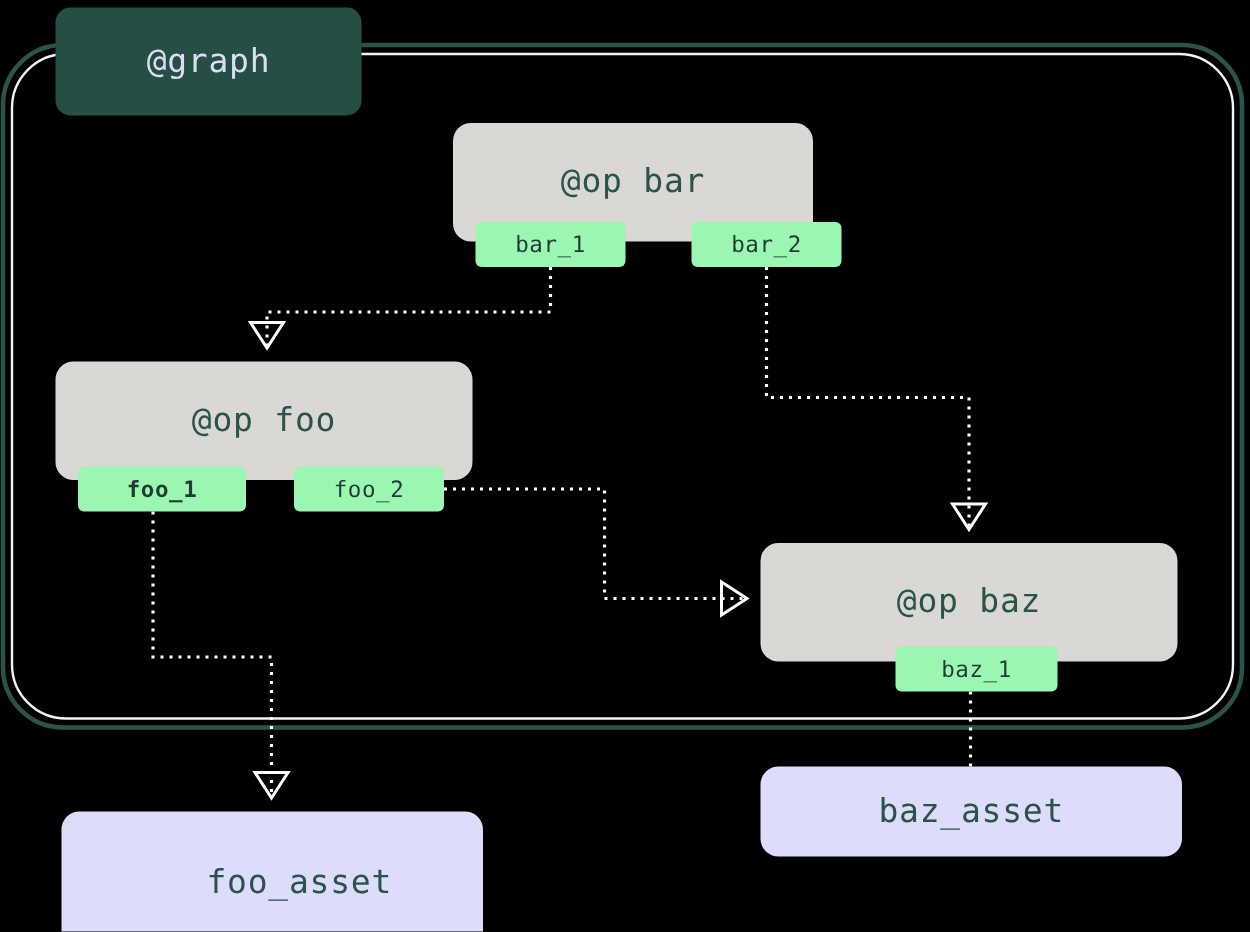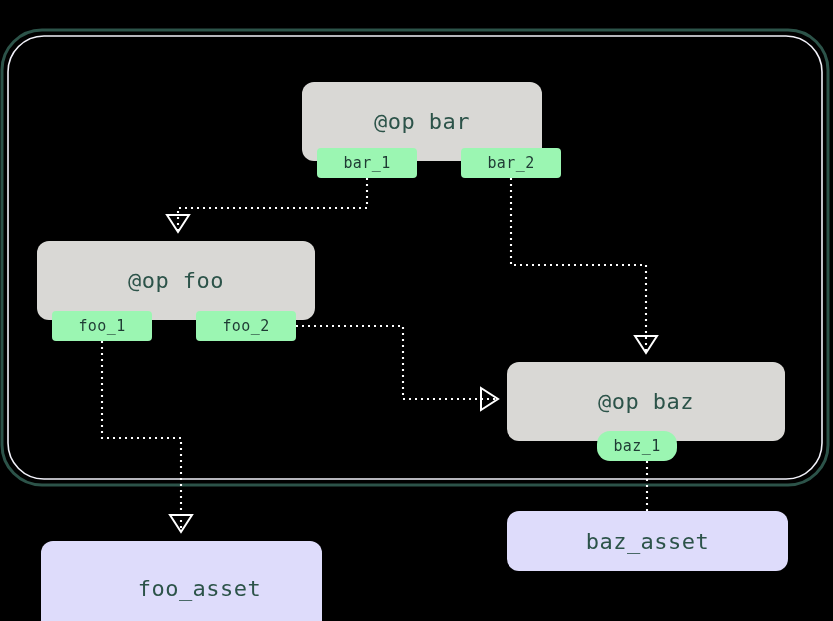--- a/index.html
+++ b/index.html
@@ -41,26 +41,27 @@
       </g>
     <g id="edge-arrows" fill="none" stroke="#FFFFFF" stroke-width="2">
         <path d="M167,215 L178,232 L189,215 Z"></path>
         <path d="M635,336 L646,353 L657,336 Z"></path>
         <path d="M481,388 L498,399 L481,410 Z"></path>
         <path d="M170,515 L181,532 L192,515 Z"></path>
         <path d="M636,515 L647,532 L658,515 Z"></path>
       </g>
   </svg>
 
+  <div class="graph-label" id="graph-label" style="left: 37px; top: 5px; width: 204px; height: 72px;">@graph</div>
 
   <div id="nodes">
       <div class="node op-node" style="left: 302px; top: 82px; width: 240px; height: 79px;">@op bar</div>
       <div class="port" style="left: 317px; top: 148px; width: 100px; height: 30px;">bar_1</div>
       <div class="port" style="left: 461px; top: 148px; width: 100px; height: 30px;">bar_2</div>
       <div class="node op-node" style="left: 37px; top: 241px; width: 278px; height: 79px;">@op foo</div>
-      <div class="port" style="left: 52px; top: 311px; width: 100px; height: 30px;">foo_1</div>
+      <div class="port" style="left: 52px; top: 311px; width: 112px; height: 30px; font-weight: bold;">foo_1</div>
       <div class="port" style="left: 196px; top: 311px; width: 100px; height: 30px; text-align: center;">foo_2</div>
       <div class="node op-node" style="left: 507px; top: 362px; width: 278px; height: 79px;">@op baz</div>
-      <div class="port" style="left: 597px; top: 431px; width: 80px; height: 30px; border-radius: 13px;">baz_1</div>
+      <div class="port" style="left: 597px; top: 431px; width: 108px; height: 30px;">baz_1</div>
       <div class="node asset-node" style="left: 41px; top: 541px; width: 281px; height: 94px; padding-left: 36px;">foo_asset</div>
       <div class="node asset-node" style="left: 507px; top: 511px; width: 281px; height: 60px;">baz_asset</div>
     </div>
 </div>
 
 </body></html>

